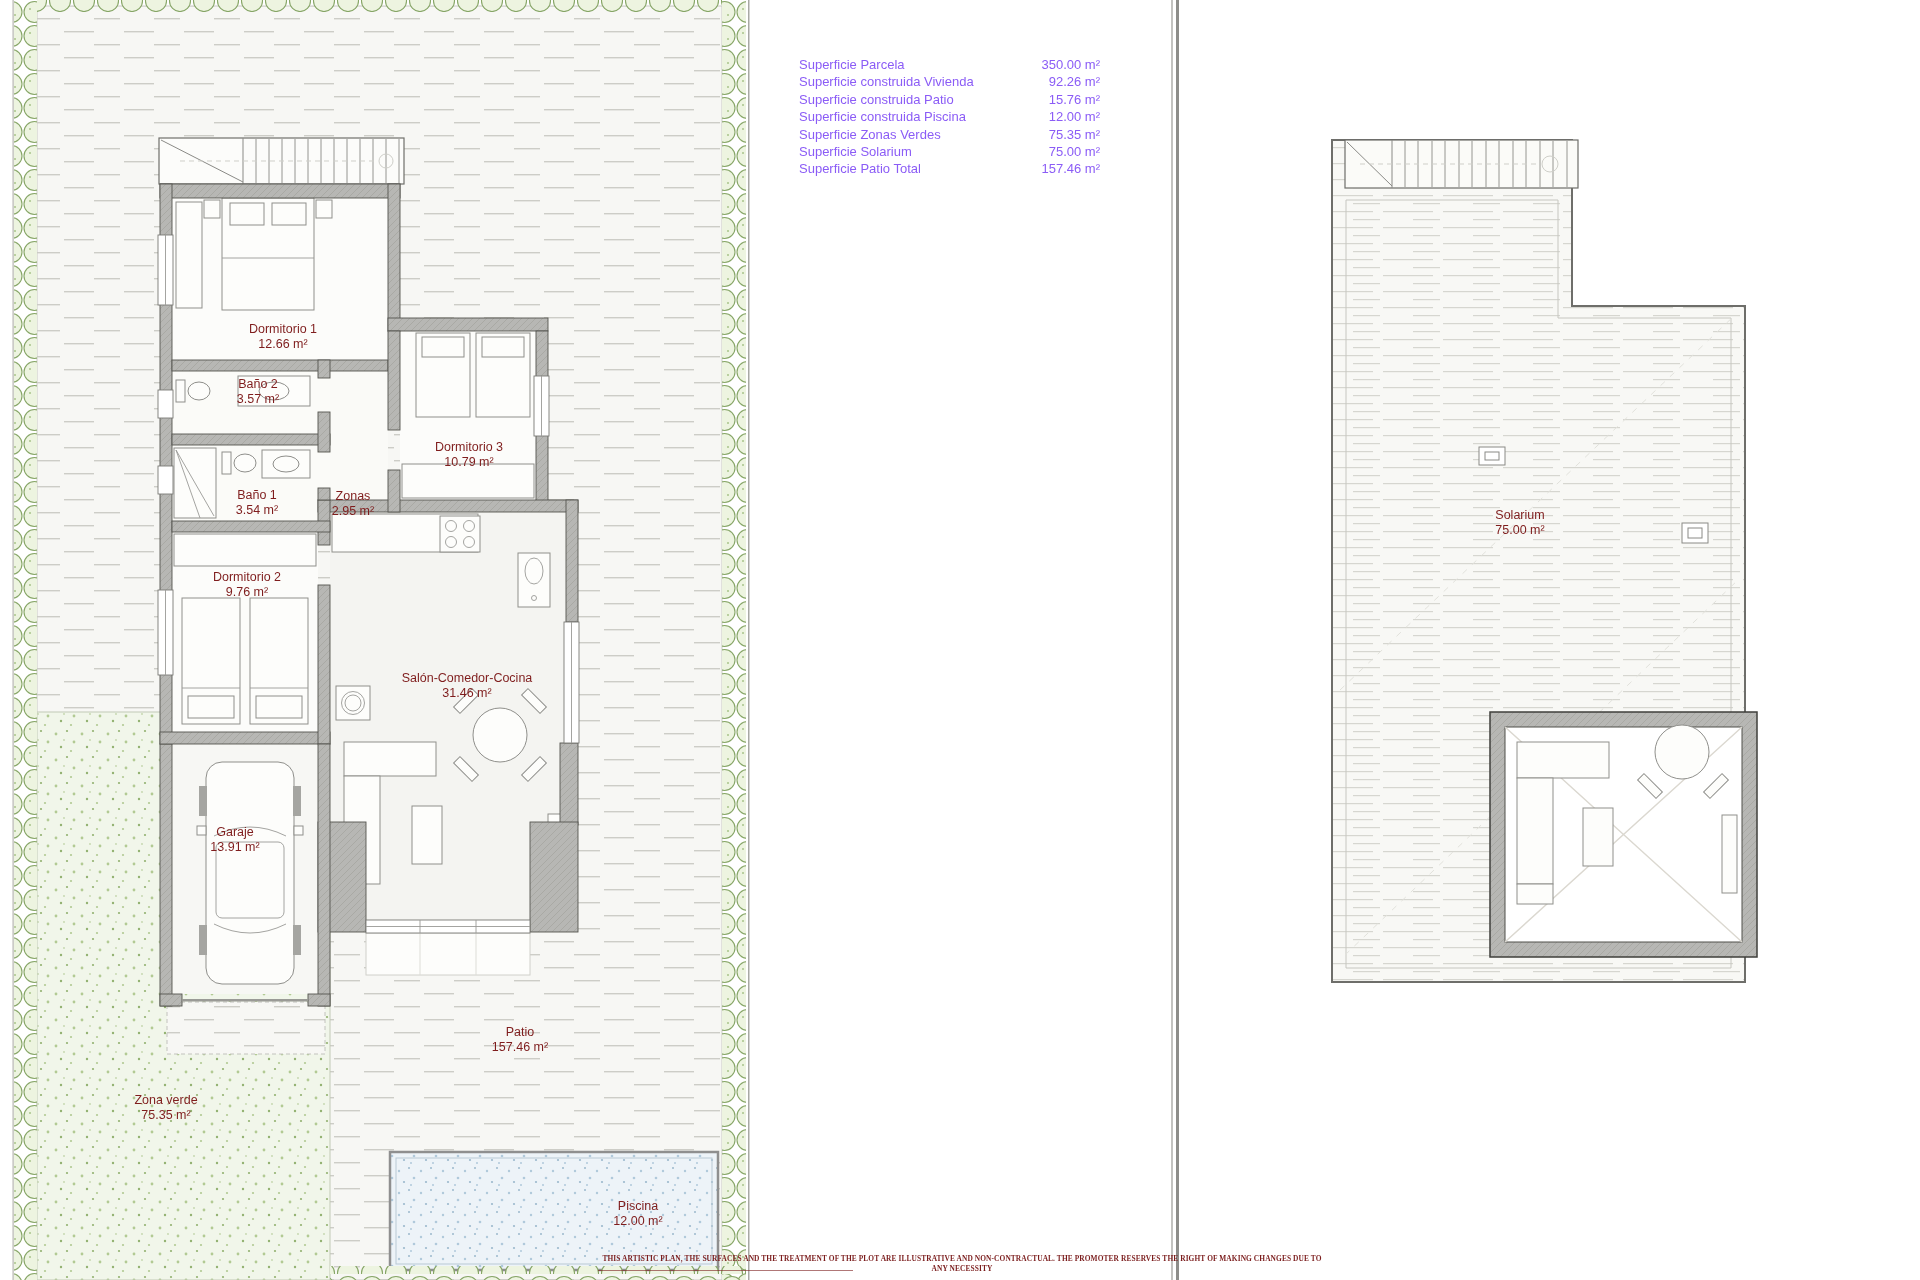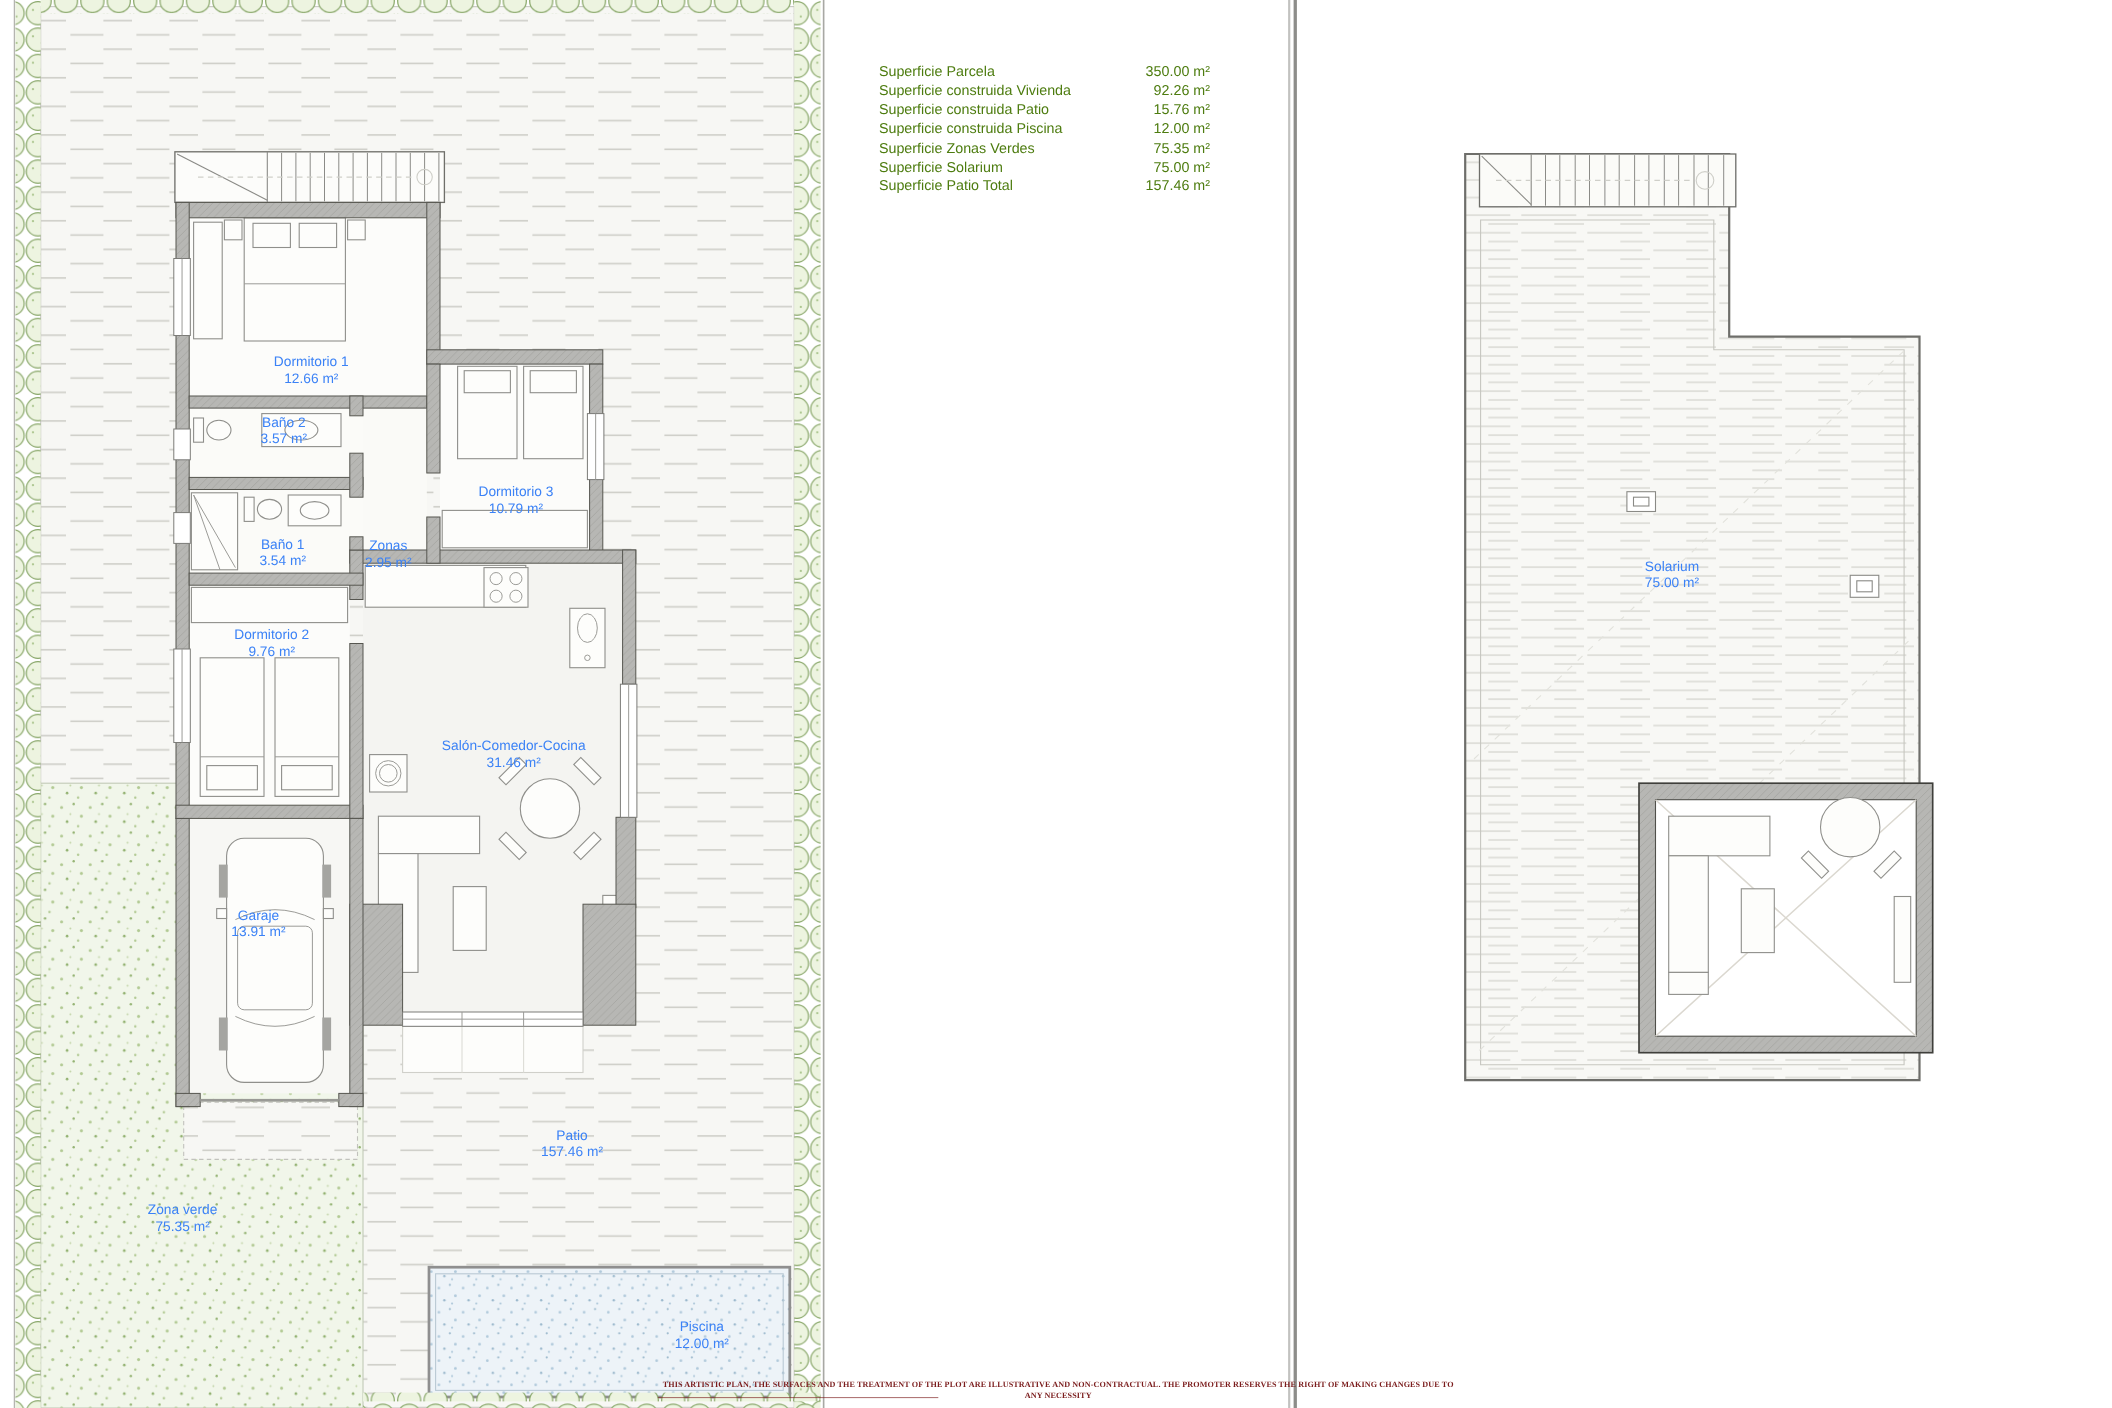--- a/index.html
+++ b/index.html
@@ -4,22 +4,22 @@
 <style>
   html,body{margin:0;padding:0;background:#fff;}
   body{width:1920px;height:1280px;position:relative;overflow:hidden;
        font-family:"Liberation Sans",sans-serif;}
   .plan-svg{position:absolute;left:0;top:0;}
   .w{fill:url(#wall);stroke:#55554f;stroke-width:.9;}
   .win{fill:#ffffff;stroke:#7a7a76;stroke-width:.9;}
   .fur{fill:#fdfdfb;stroke:#8f8f8b;stroke-width:1;}
   .furline{stroke:#9a9a96;stroke-width:.9;fill:none;}
   .room-label{position:absolute;transform:translateX(-50%);text-align:center;
-       color:#3b82f6;font-size:12.5px;line-height:15px;white-space:nowrap;}
-  .legend{position:absolute;left:799px;top:56px;width:301px;color:#4d7c0f;
+       color:#7f1d1d;font-size:12.5px;line-height:15px;white-space:nowrap;}
+  .legend{position:absolute;left:799px;top:56px;width:301px;color:#8b5cf6;
        font-size:13px;line-height:17.4px;}
   .legend-row{display:flex;justify-content:space-between;}
   .disclaimer{position:absolute;left:597px;top:1254px;width:730px;text-align:center;
        color:#7b1d1d;font-family:"Liberation Serif",serif;font-weight:bold;
        font-size:7.4px;line-height:9.6px;letter-spacing:.1px;}
   .strike{position:absolute;left:598px;top:1270px;width:255px;height:1px;
        background:rgba(123,29,29,.6);}
 </style>
 </head>
 <body>

